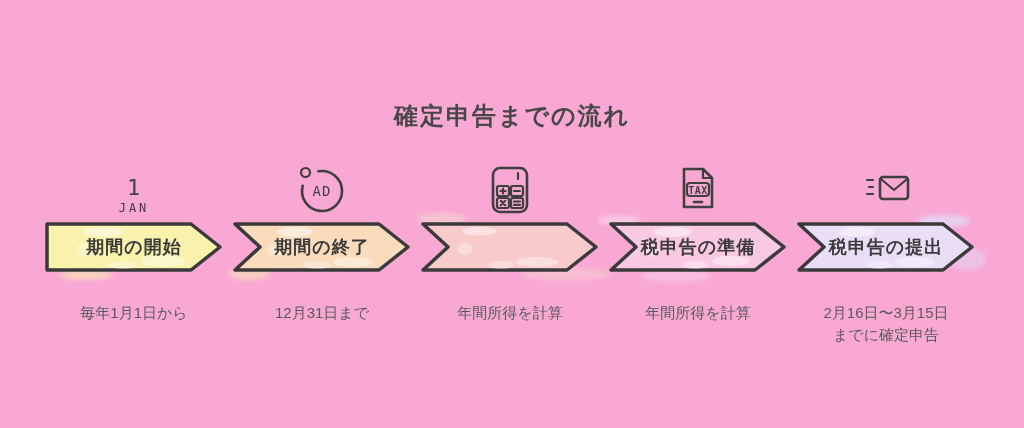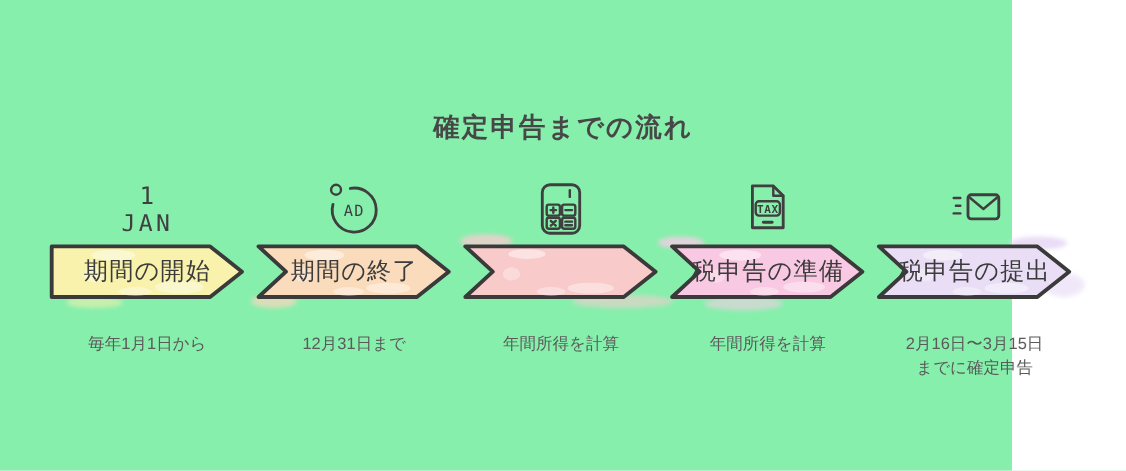--- a/index.html
+++ b/index.html
@@ -1,48 +1,48 @@
 <!DOCTYPE html>
 <html><head>
 <meta charset="utf-8">
 <style>
   html,body{margin:0;padding:0;}
   body{
     width:1024px;height:428px;background:#ffffff;overflow:hidden;
     font-family:"Liberation Sans","DejaVu Sans",sans-serif;
     position:relative;
   }
-  .canvas{position:absolute;inset:0;width:920px;height:428px;background:#86efac;}
+  .canvas{position:absolute;inset:0;width:1024px;height:428px;background:#f9a8d4;}
   .title{
     position:absolute;top:100px;left:0;width:1024px;text-align:center;
     font-size:24px;font-weight:bold;color:#474747;letter-spacing:2px;
   }
   .step{position:absolute;top:160px;width:178px;height:190px;}
   .icon{
     position:absolute;top:0;left:0;width:178px;height:58px;
     display:flex;align-items:flex-end;justify-content:center;
   }
   .arrow-svg{position:absolute;top:62px;left:0;width:178px;height:50px;overflow:visible;}
   .label{
     position:absolute;top:62px;left:0;width:178px;height:50px;
     display:flex;align-items:center;justify-content:center;
-    font-size:22px;font-weight:normal;color:#3b3b3b;letter-spacing:1px;
+    font-size:18px;font-weight:bold;color:#3b3b3b;letter-spacing:1px;
     white-space:nowrap;
   }
   .subtitle{
     position:absolute;top:142px;left:-10px;width:198px;
     text-align:center;font-size:15px;color:#5a5a5a;line-height:1.45;
     white-space:pre-line;
   }
   .jan-block{
     font-family:"DejaVu Sans Mono","Liberation Mono",monospace;
     color:#3f3f3f;text-align:center;line-height:1.0;padding-bottom:4px;
   }
   .jan-top{font-size:22px;letter-spacing:1px;}
-  .jan-bottom{font-size:21px;letter-spacing:3px;margin-top:3px;}
+  .jan-bottom{font-size:12px;letter-spacing:3px;margin-top:3px;}
   .icon svg{display:block;}
   .icon-stroke{stroke:#3f3f3f;fill:none;stroke-width:2.6;stroke-linecap:round;stroke-linejoin:round;}
   .icon-thin{stroke:#3f3f3f;fill:none;stroke-width:2.2;stroke-linecap:round;stroke-linejoin:round;}
   .icon-text{
     font-family:"DejaVu Sans Mono","Liberation Mono",monospace;
     fill:#3f3f3f;stroke:none;
   }
   .blob{position:absolute;border-radius:50%;filter:blur(2px);z-index:0;}
   .b1{left:228px;top:268px;width:42px;height:12px;background:#f6d8bb;opacity:.75;}
   .b2{left:60px; top:270px;width:52px;height:10px;background:#f5eeb0;opacity:.6;}

